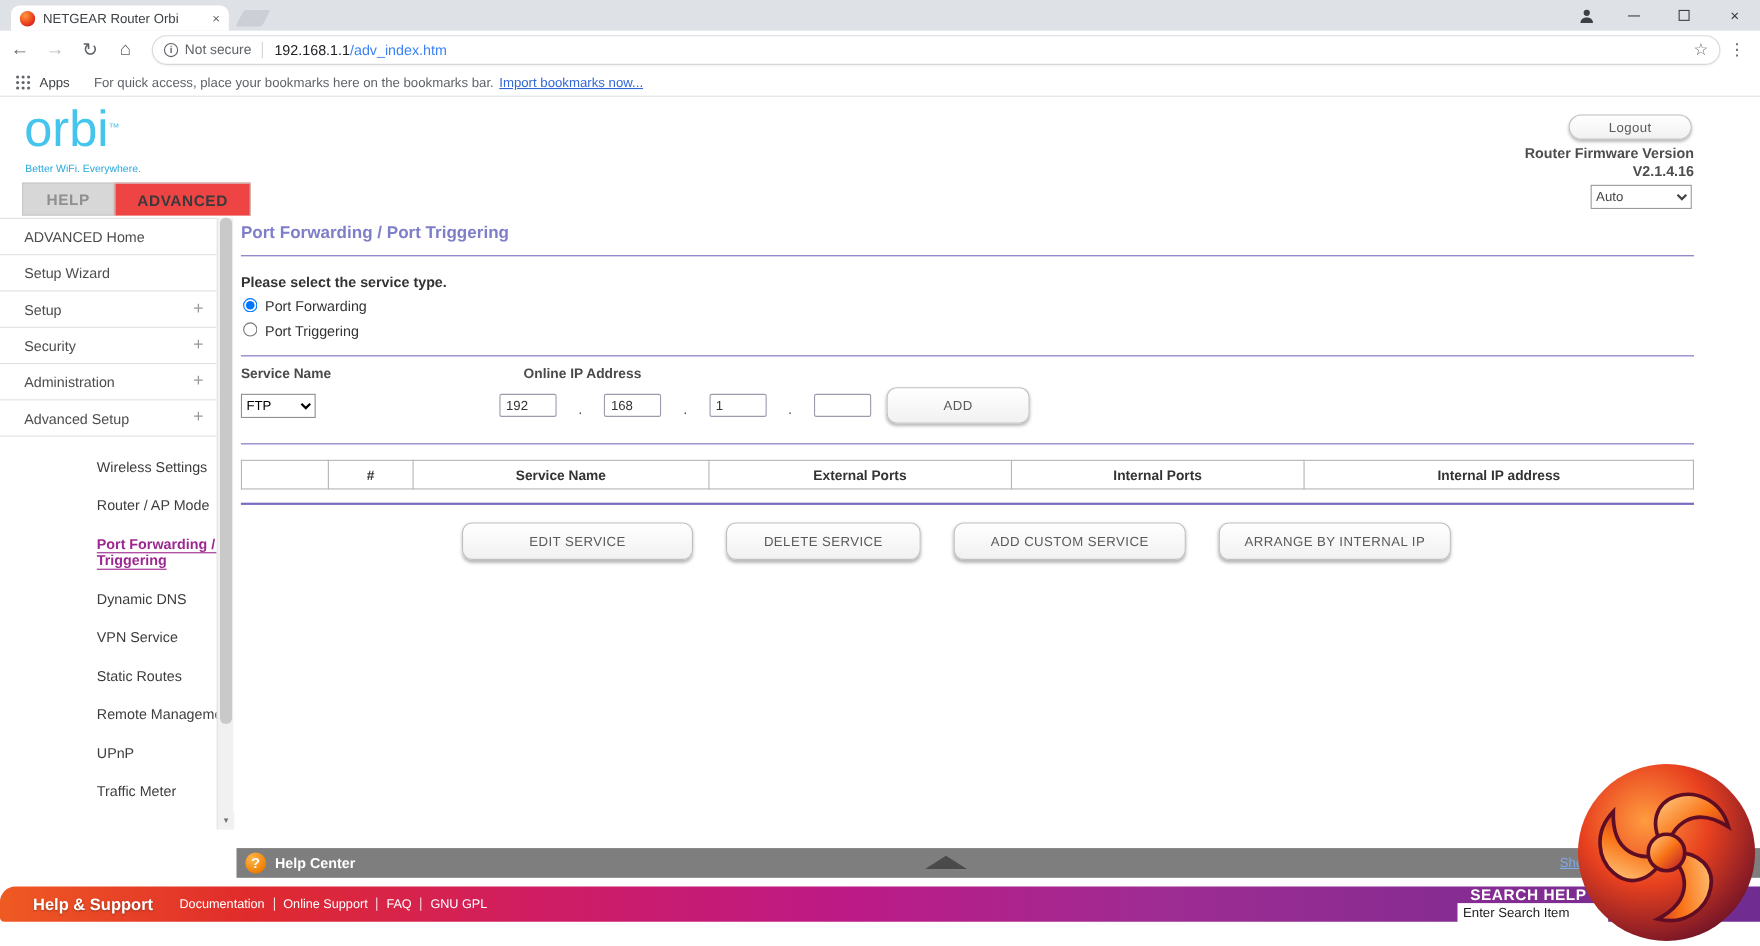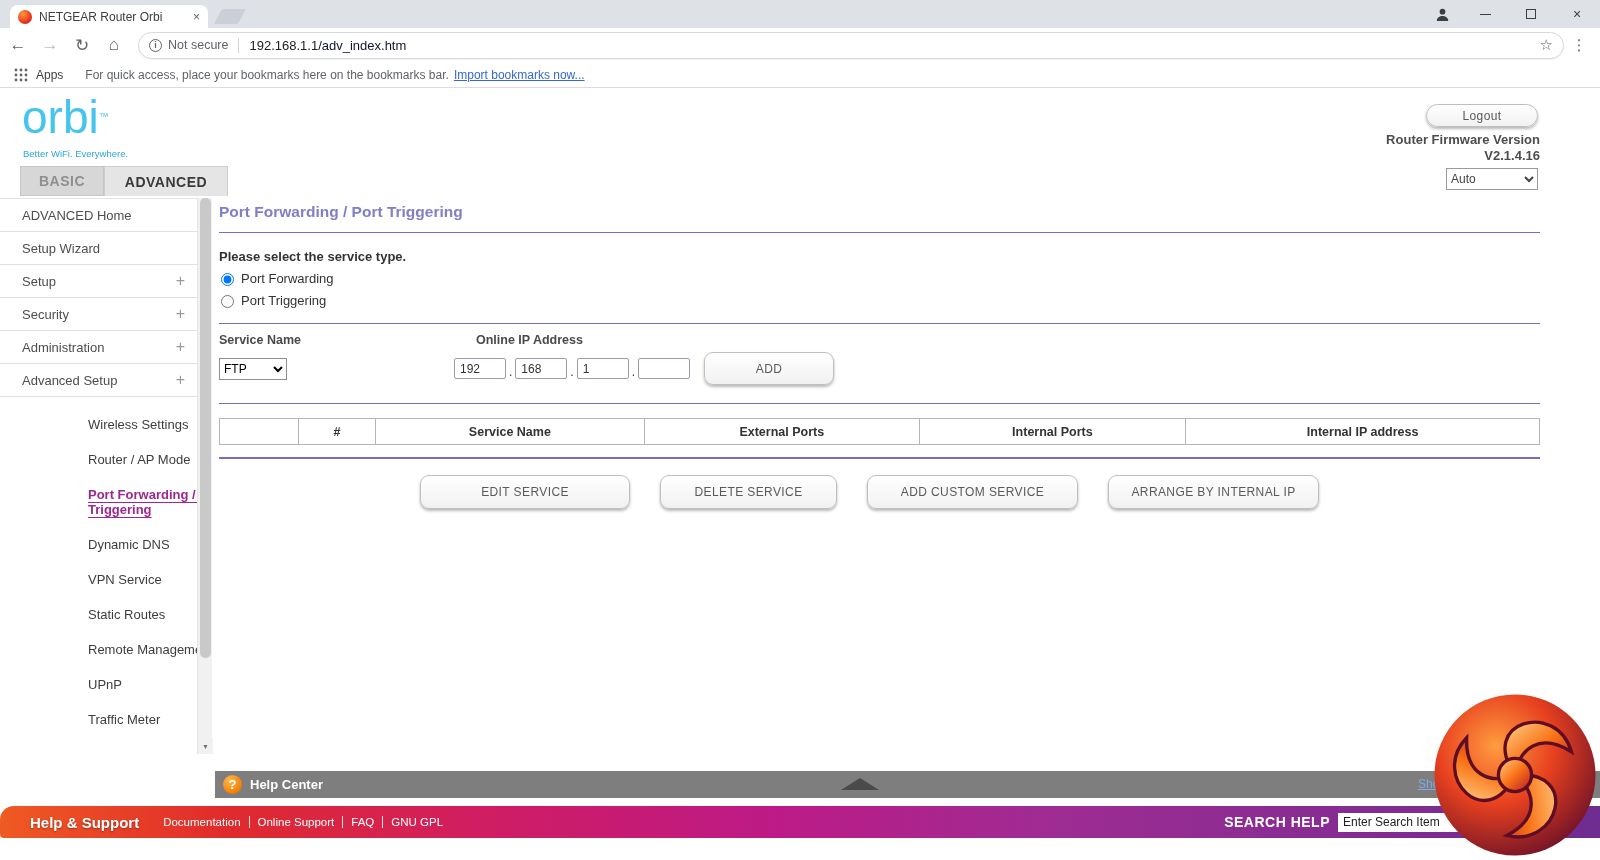--- a/index.html
+++ b/index.html
@@ -33,21 +33,21 @@
               font-size:17px; color:#5f6368; margin-left:4px; }
   .nav-icon.disabled { color:#b6babf; }
   .omnibox { height:27px; margin-left:10px; flex:1 1 auto; border:1px solid #d5d9de; border-radius:14px;
              background:#ffffff; box-shadow:0 1px 2px rgba(0,0,0,.06);
              display:flex; align-items:center; padding:0 10px; }
   .info-badge { width:13px; height:13px; border:1.5px solid #5f6368; border-radius:50%;
                 font-size:9px; font-weight:bold; line-height:11px; text-align:center; color:#5f6368; flex:0 0 auto; }
   .not-secure { font-size:12.5px; color:#5f6368; margin-left:6px; white-space:nowrap; }
   .omni-sep { width:1px; height:15px; background:#d0d3d8; margin:0 10px; }
   .url-host { font-size:13px; color:#202124; white-space:nowrap; }
-  .url-path { font-size:13px; color:#0f172a; white-space:nowrap; }
+  .url-path { font-size:13px; color:#3b82f6; white-space:nowrap; }
   .omni-spacer { flex:1 1 auto; }
   .star-icon { font-size:15px; color:#5f6368; }
   .menu-dots { width:30px; text-align:center; font-size:15px; color:#5f6368; margin-right:6px; }
 
   .bookmarks-bar { position:absolute; top:62px; left:0; width:1600px; height:26px; background:#ffffff;
                    border-bottom:1px solid #dadce0; display:flex; align-items:center; padding-left:14px; }
   .apps-icon { width:14px; height:14px; flex:0 0 auto; }
   .apps-label { font-size:12px; color:#3c4043; margin-left:8px; }
   .bm-hint { font-size:12px; color:#5f6368; margin-left:22px; }
   .bm-link { font-size:12px; color:#3367d6; text-decoration:underline; margin-left:5px; cursor:pointer; }
@@ -64,21 +64,21 @@
           box-shadow:0 2px 3px rgba(0,0,0,.28); color:#5a5a5a; font-size:12px; letter-spacing:.4px;
           display:flex; align-items:center; justify-content:center; cursor:pointer; }
   .logout-btn { position:absolute; right:62px; top:16px; width:112px; height:23px; border-radius:12px; }
   .firmware { position:absolute; right:60px; top:44px; text-align:right; font-size:13px; font-weight:bold;
               color:#4d4d4d; line-height:16px; }
 
   .top-tabs { position:absolute; left:20px; top:78px; height:30px; display:flex; }
   .top-tab { height:30px; display:flex; align-items:center; justify-content:center;
              font-size:14px; font-weight:bold; letter-spacing:.5px; cursor:pointer; }
   .tab-basic { width:84px; background:#d7d7d7; color:#8f8f8f; border:1px solid #c6c6c6; }
-  .tab-advanced { width:124px; background:#e5e5e5; color:#3a3a3a; border:1px solid #cccccc; border-bottom:none; }
+  .tab-advanced { width:124px; background:#ef4444; color:#3a3a3a; border:1px solid #cccccc; border-bottom:none; }
   .lang-select { position:absolute; right:62px; top:80px; width:92px; height:22px; font-size:12px;
                  color:#444; border:1px solid #9a9a9a; background:#fff; }
 
   
   .sidebar { position:absolute; left:0; top:110px; width:197px; height:556px; overflow:hidden;
              border-top:1px solid #e2e2e2; }
   .side-item { height:33px; display:flex; align-items:center; padding:0 12px 0 22px;
                border-bottom:1px solid #e0e0e0; font-size:13px; color:#4d4d4d; cursor:pointer; }
   .side-item .grow { flex:1 1 auto; }
   .plus { color:#9a9a9a; font-size:16px; font-weight:400; }
@@ -92,27 +92,27 @@
   .scroll-thumb { position:absolute; left:2px; top:0; width:11px; height:460px; background:#c9c9c9; border-radius:5px; }
   .scroll-arrow { position:absolute; left:0; bottom:0; width:15px; height:16px; background:#f1f1f1;
                   font-size:7px; color:#707070; display:flex; align-items:center; justify-content:center; }
 
   
   .main { position:absolute; left:219px; top:115px; width:1321px; }
   .page-title { font-size:15.5px; font-weight:bold; color:#7f7fc9; }
   .hr { border-top:1px solid #7a6bbd; margin-top:11px; height:0; }
   .hr.thick { border-top:2px solid #7a6bbd; }
   .prompt { margin-top:16px; font-size:13px; font-weight:bold; color:#333; }
-  .radio-row { display:flex; align-items:flex-end; margin-top:7px; font-size:13px; color:#333; }
+  .radio-row { display:flex; align-items:flex-start; margin-top:7px; font-size:13px; color:#333; }
   .radio-row input { margin:0 7px 0 2px; }
   .form-labels { display:flex; margin-top:9px; font-size:12.5px; font-weight:bold; color:#4a4a4a; }
   .lbl-service { width:257px; }
   .form-row { display:flex; align-items:center; margin-top:5px; }
   .service-select { width:68px; height:22px; font-size:12px; border:1px solid #8f8f8f; background:#fff; }
-  .ip-group { display:flex; align-items:center; margin-left:167px; }
+  .ip-group { display:flex; align-items:center; margin-left:167px;gap:17px; }
   .ip-octet { width:52px; height:21px; border:1px solid #9b9bae; border-radius:2px; font-size:12px;
               padding:1px 5px; color:#333; }
   .ip-dot { margin:6px 3px 0 3px; font-size:12px; color:#333; }
   .add-btn { width:130px; height:33px; margin-left:14px; }
 
   .fwd-table { width:100%; border-collapse:collapse; margin-top:14px; table-layout:fixed; }
   .fwd-table th { border:1px solid #b5b5b5; height:26px; font-size:12.5px; font-weight:bold;
                   color:#333; text-align:center; background:#fff; }
   .actions { display:flex; margin-top:16px; margin-left:201px; gap:30px; }
   .actions .pill { height:34px; }
@@ -138,21 +138,21 @@
   .footer { position:absolute; left:0; top:718px; width:1600px; height:32px; z-index:10;
             border-radius:14px 0 0 4px;
             background:linear-gradient(90deg,#ef5a22 0%, #e02b2c 14%, #d01d62 30%, #bd1a86 48%, #9e2c93 66%, #6f2c91 100%);
             display:flex; align-items:center; }
   .footer-title { color:#ffffff; font-size:15px; font-weight:bold; margin-left:30px; white-space:nowrap;
                   text-shadow:0 1px 2px rgba(0,0,0,.35); }
   .footer-links { display:flex; align-items:center; margin-left:16px; }
   .footer-link { color:#ffffff; font-size:11.5px; padding:0 8px; border-right:1px solid rgba(255,255,255,.85);
                  white-space:nowrap; cursor:pointer; }
   .footer-link:last-child { border-right:none; }
-  .footer-search { position:absolute; right:125px; display:flex; align-items:center; }
+  .footer-search { position:absolute; right:138px; display:flex; align-items:center;flex-direction:column; }
   .search-label { color:#ffffff; font-size:14px; font-weight:bold; letter-spacing:.5px; margin-right:8px; white-space:nowrap; }
   .search-input { width:137px; height:19px; border:none; font-size:12px; padding:1px 5px; color:#222; background:#fff; }
 
   
   .swirl { position:absolute; left:1432px; top:604px; width:166px; height:166px; z-index:50; }
 </style>
 </head>
 <body>
 
 <div class="titlebar">
@@ -222,21 +222,21 @@
   <div class="orbi-logo"><span>orbi</span><span class="orbi-tm">™</span></div>
   <div class="orbi-tagline">Better WiFi. Everywhere.</div>
 
   <div class="pill logout-btn">Logout</div>
   <div class="firmware">
     <div>Router Firmware Version</div>
     <div>V2.1.4.16</div>
   </div>
 
   <div class="top-tabs">
-    <div class="top-tab tab-basic">BASIC</div>
+    <div class="top-tab tab-basic">HELP</div>
     <div class="top-tab tab-advanced">ADVANCED</div>
   </div>
   <select class="lang-select">
     <option>Auto</option>
   </select>
 
   <div class="sidebar">
     <div class="side-item">
       <span class="grow">ADVANCED Home</span>
     </div>

